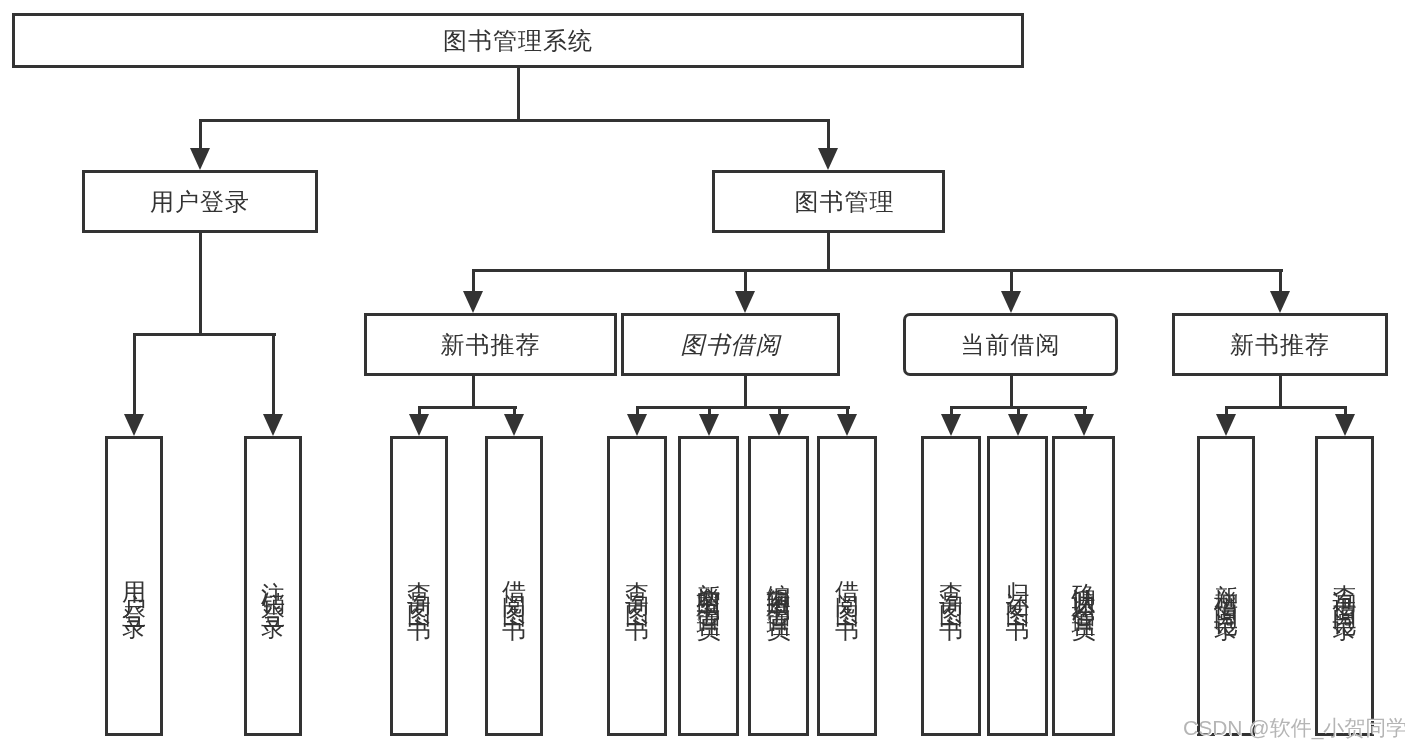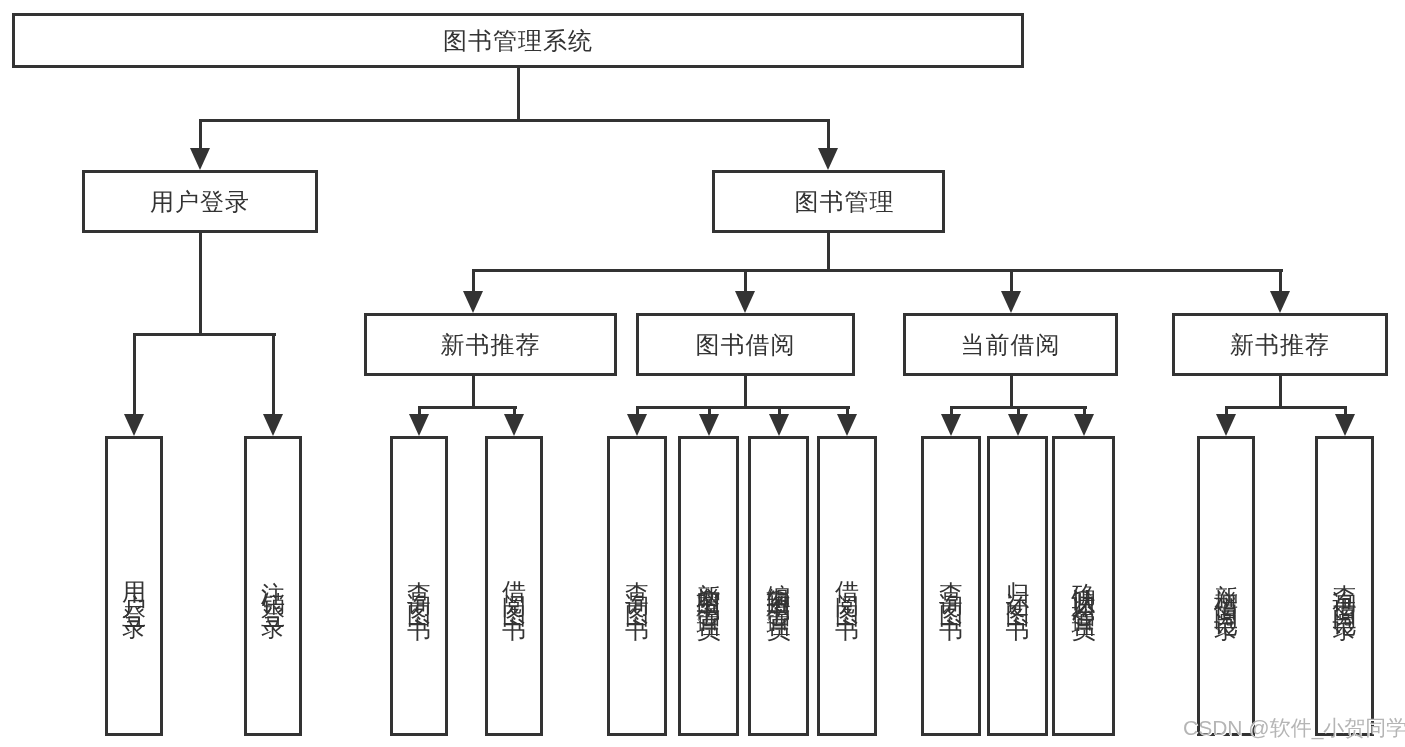--- a/index.html
+++ b/index.html
@@ -71,25 +71,25 @@
   </div>
 
   <div class="box" style="left:712px;top:170px;width:233px;height:63px;padding-left:32px;">
     <span>图书管理</span>
   </div>
 
   <div class="box" style="left:364px;top:313px;width:253px;height:63px;">
     <span>新书推荐</span>
   </div>
 
-  <div class="box" style="left:636px;top:313px;width:219px;height:63px;">
+  <div class="box" style="left:621px;top:313px;width:219px;height:63px;font-style:italic;">
     <span>图书借阅</span>
   </div>
 
-  <div class="box" style="left:903px;top:313px;width:215px;height:63px;">
+  <div class="box" style="left:903px;top:313px;width:215px;height:63px;border-radius:7px;">
     <span>当前借阅</span>
   </div>
 
   <div class="box" style="left:1172px;top:313px;width:216px;height:63px;">
     <span>新书推荐</span>
   </div>
 
   <div class="leaf sp-wide" style="left:105px;width:58px;">
     <span>用户登录</span>
     </div>

